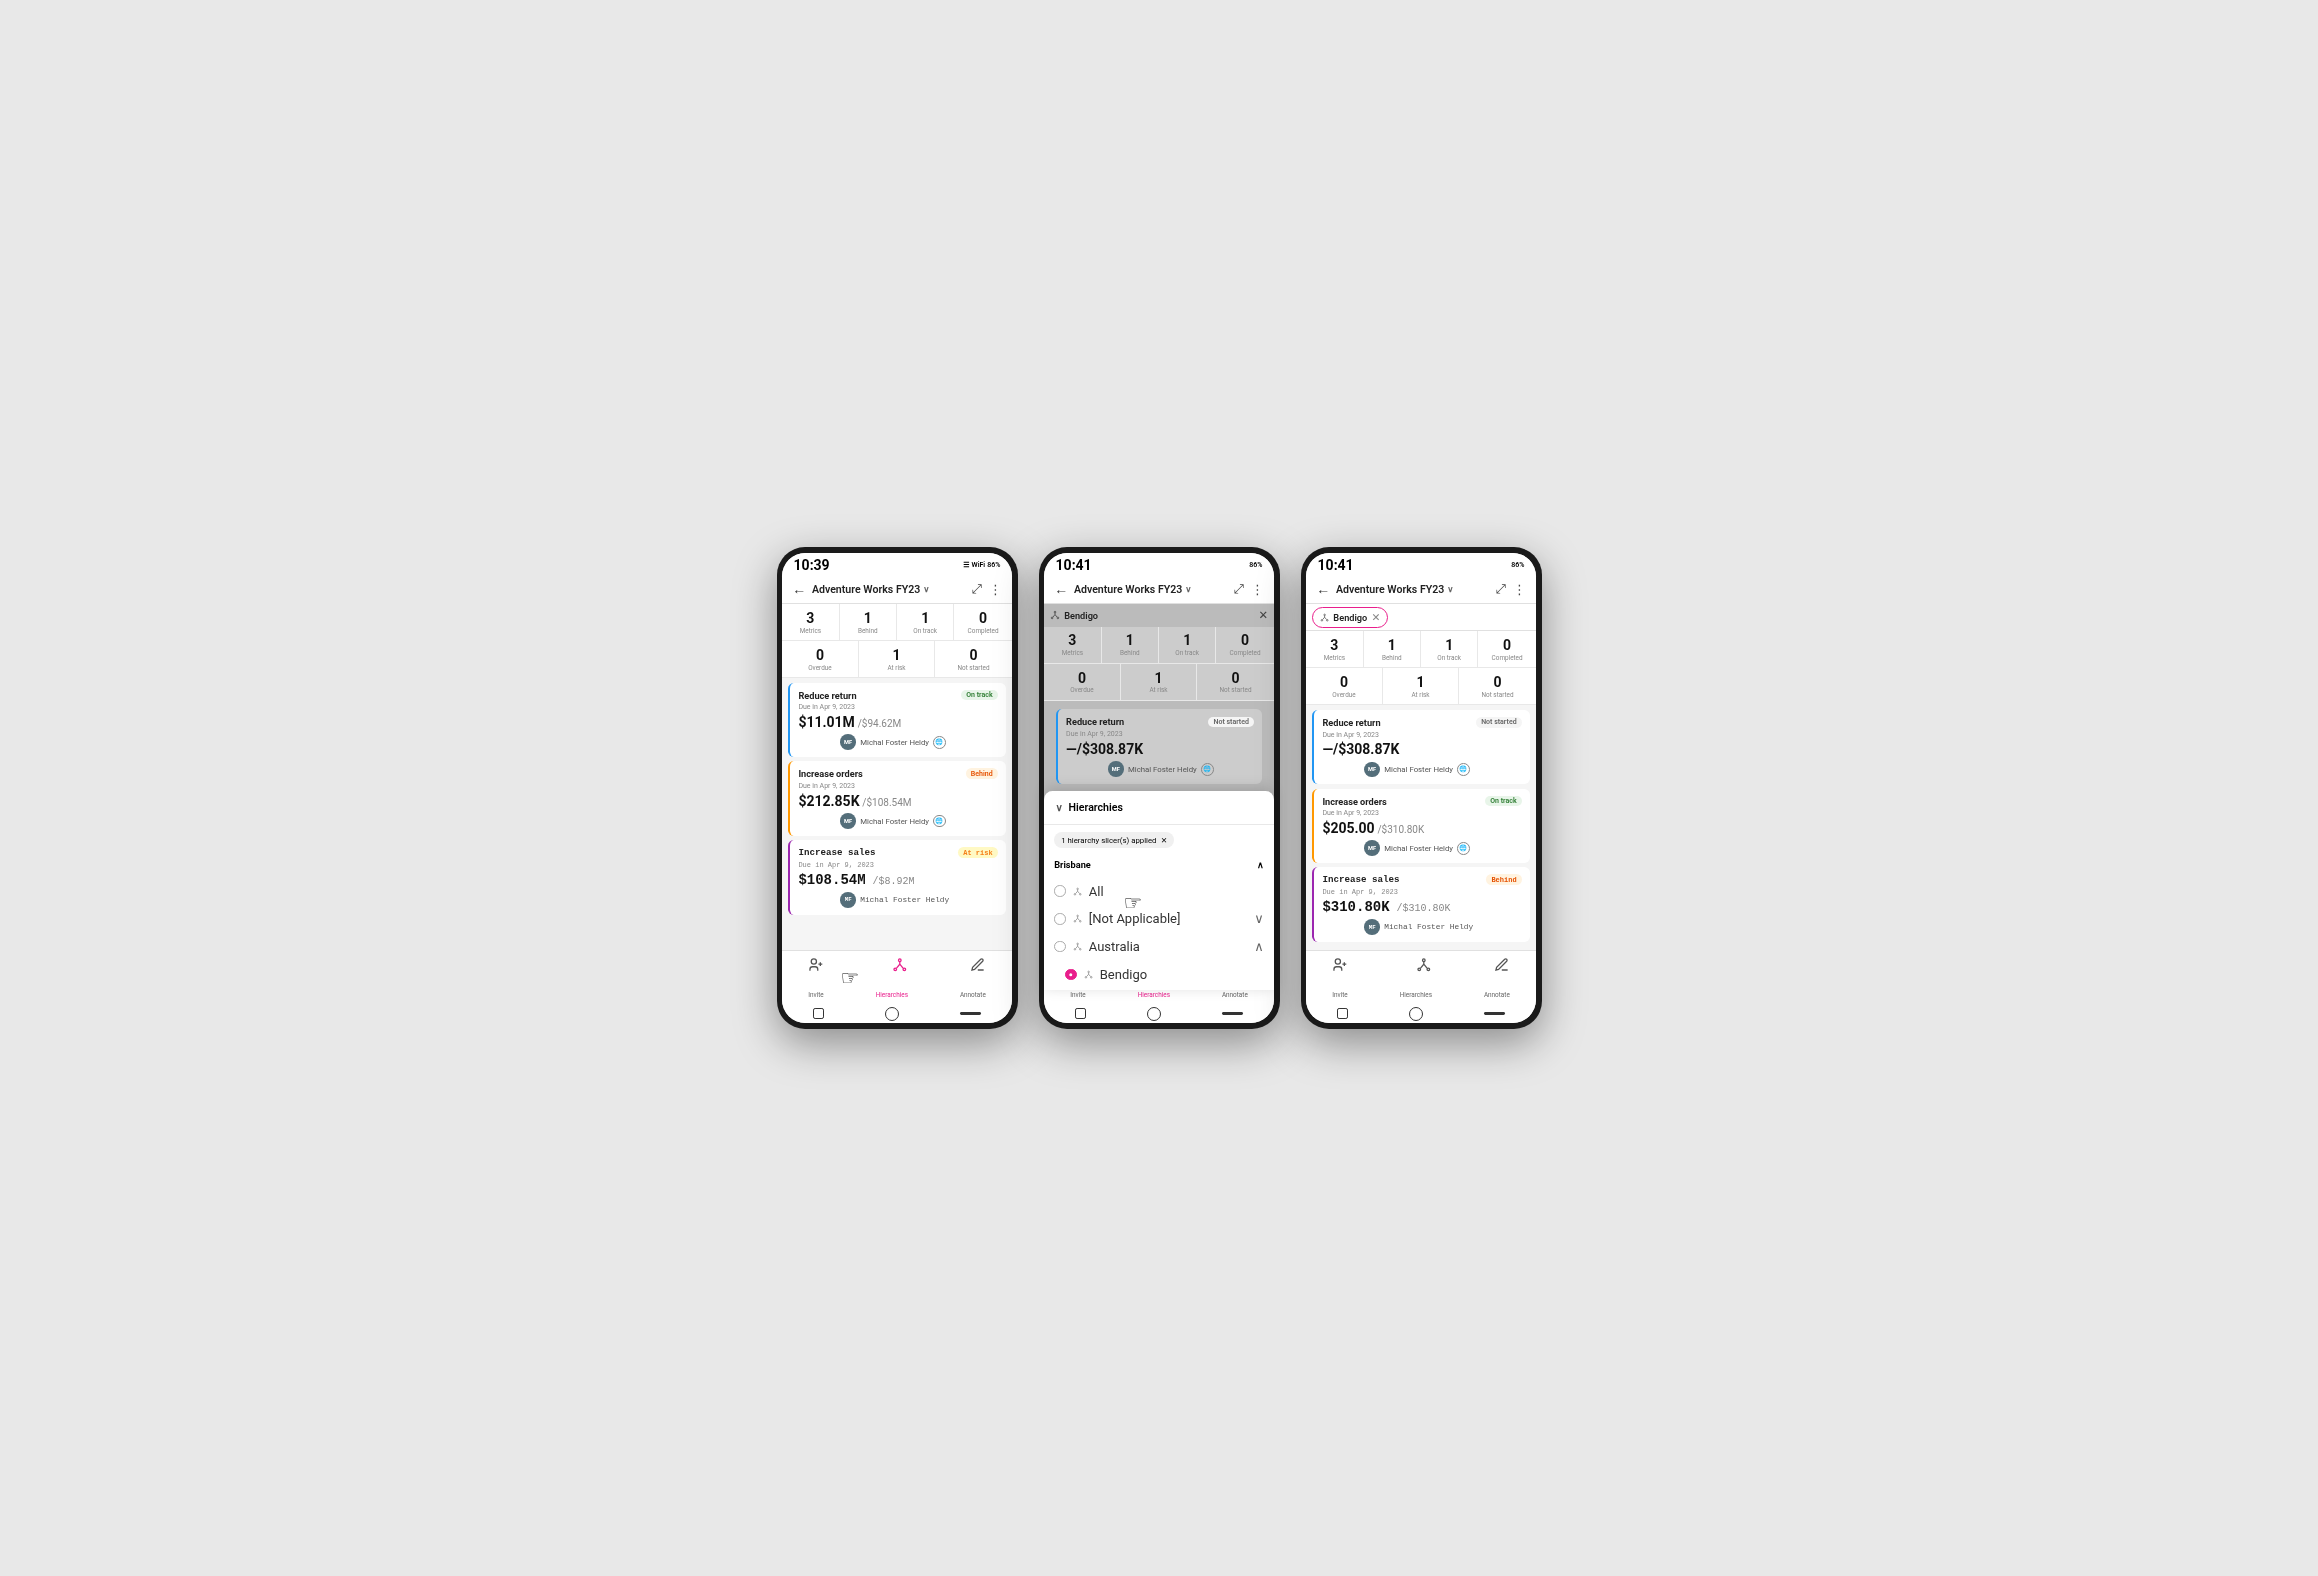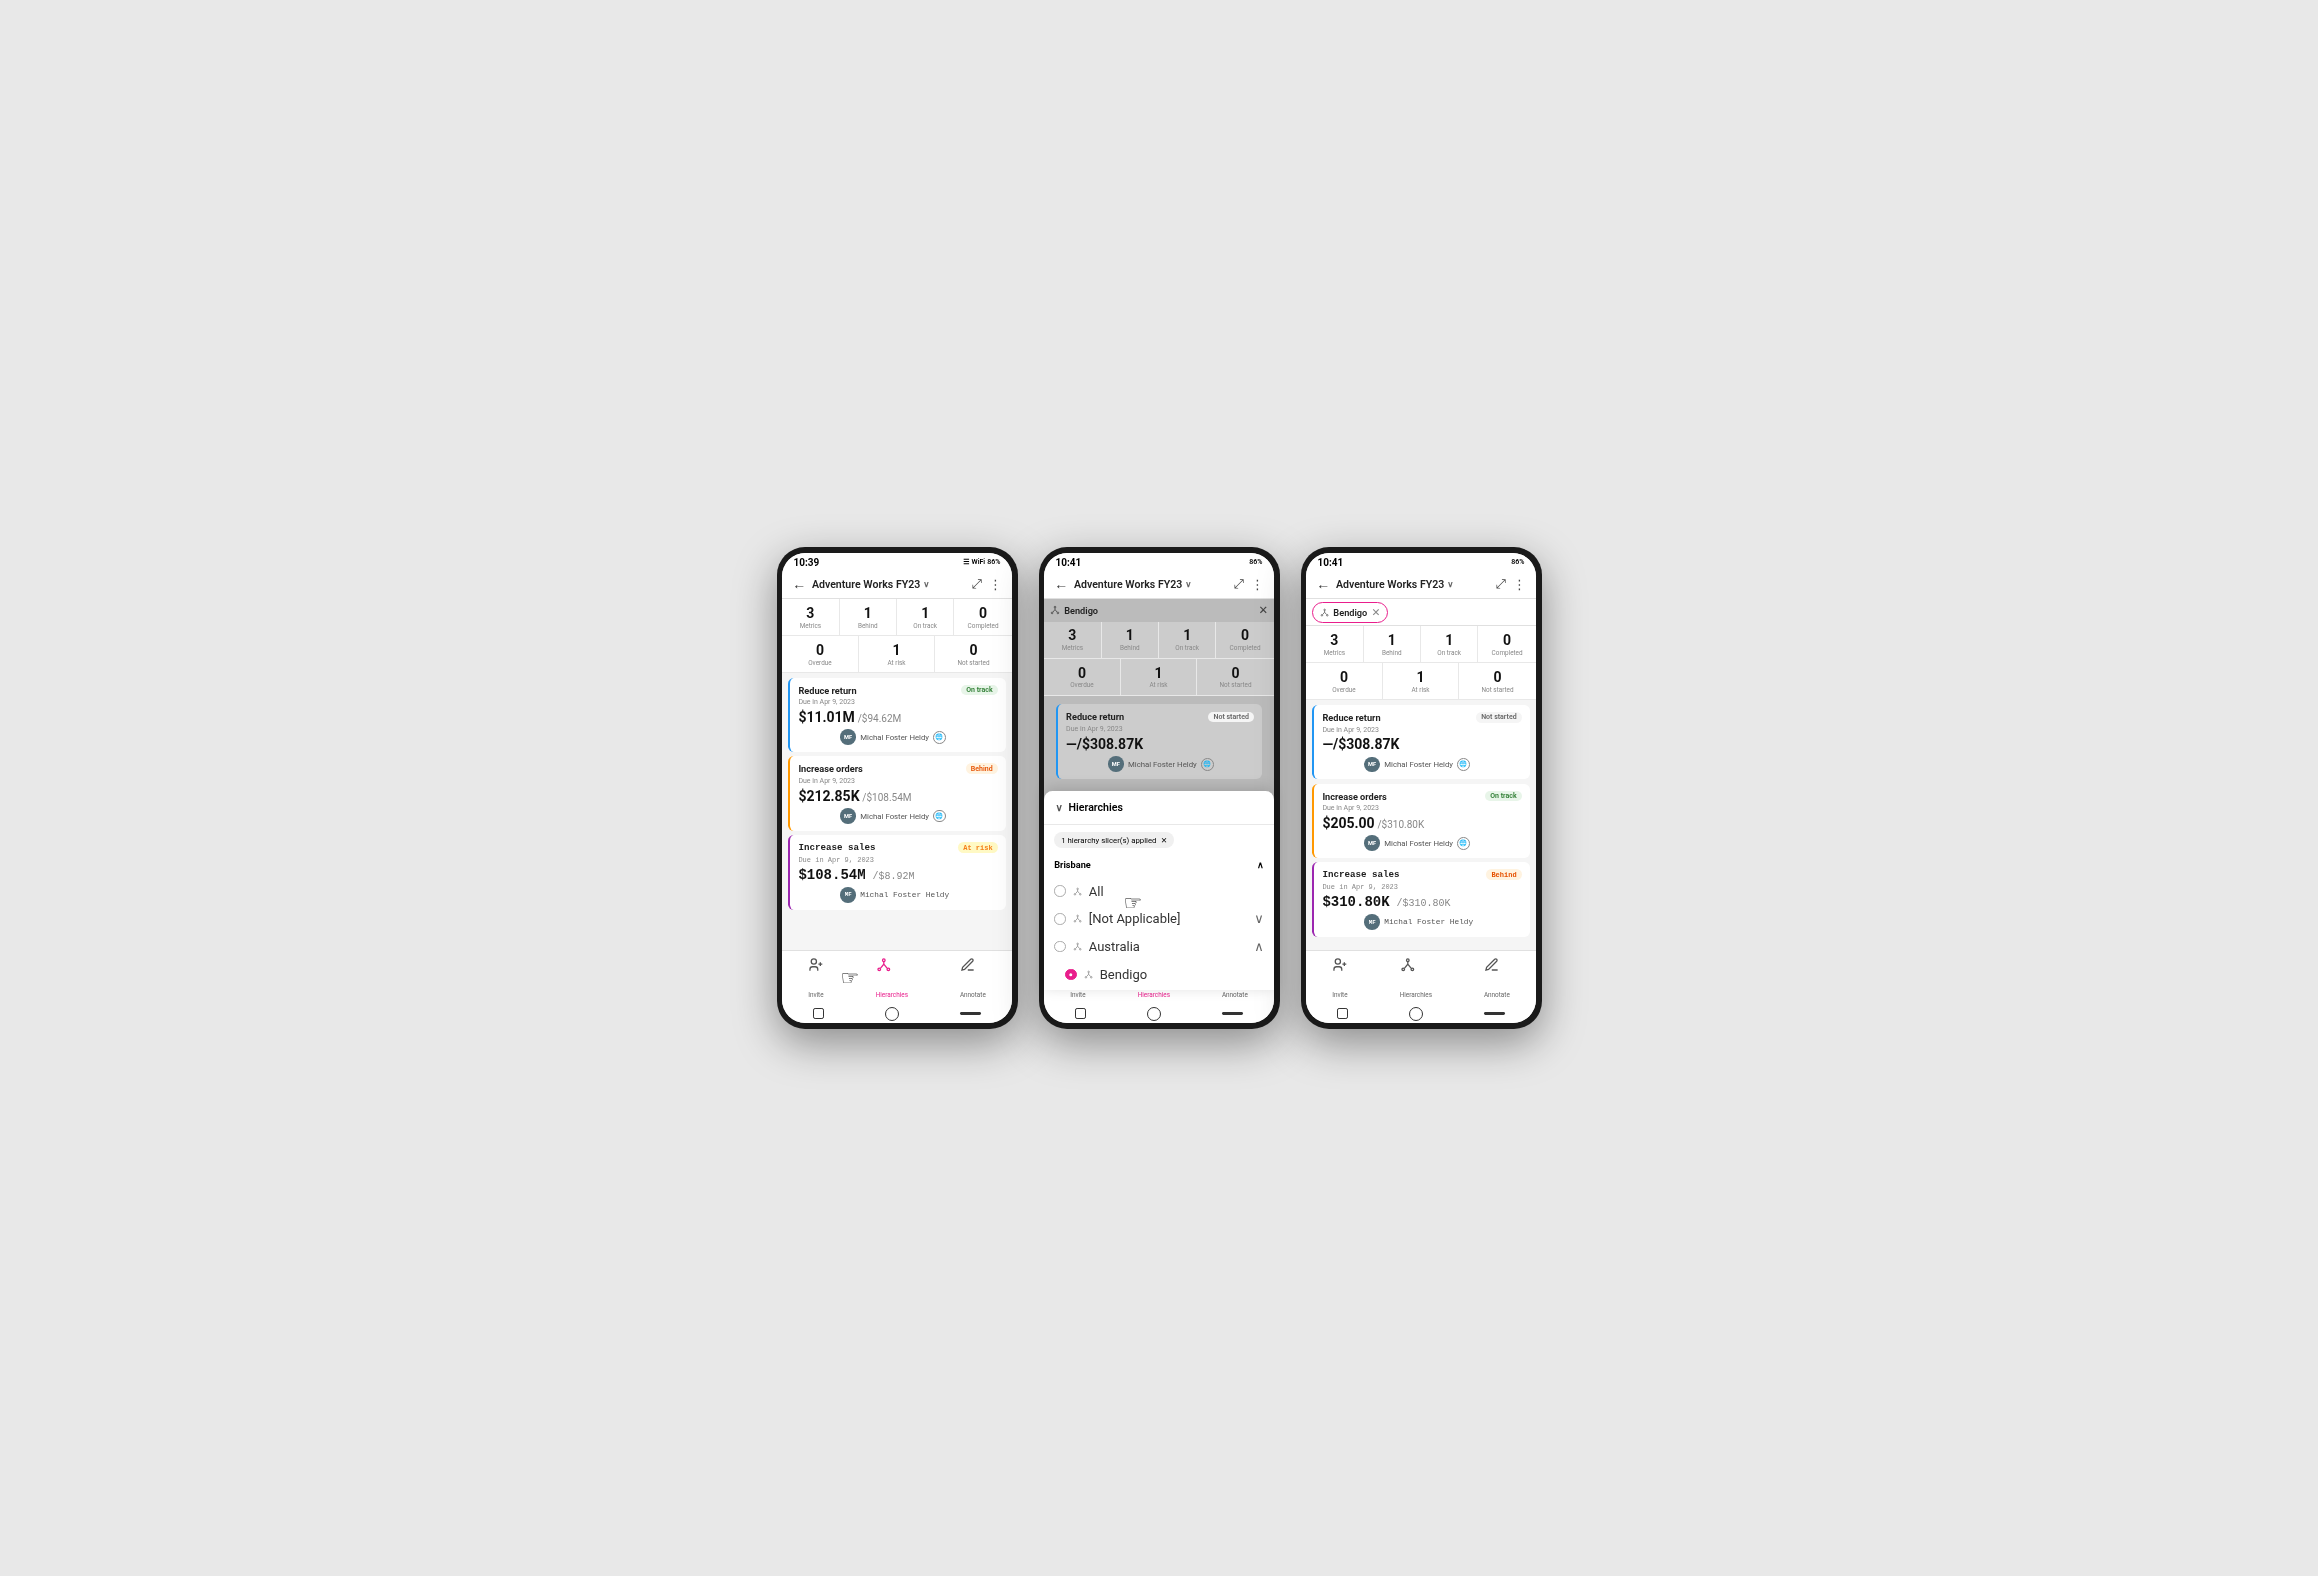--- a/index.html
+++ b/index.html
@@ -39,21 +39,21 @@
       background: #fff;
       padding: 4.3px 11.4px 2.8px;
       display: flex;
       justify-content: space-between;
       align-items: center;
       font-size: 7.8px;
       font-weight: 600;
       color: #000;
       flex-shrink: 0;
     }
-    .status-bar .time { font-size: 10px; font-weight: 700; }
+    .status-bar .time { font-size: 14px; font-weight: 700; }
     .status-icons { display: flex; gap: 2.1px; align-items: center; font-size: 7px; }
     .header {
       background: #fff;
       padding: 5.7px 10px;
       display: flex;
       align-items: center;
       gap: 5.7px;
       border-bottom: 0.7px solid #e0e0e0;
       flex-shrink: 0;
     }
@@ -196,21 +196,21 @@
       background: #fff;
       border-top: 0.7px solid #e0e0e0;
       display: flex;
       justify-content: space-around;
       padding: 5.7px 0 4.3px;
       flex-shrink: 0;
     }
     .nav-item {
       display: flex;
       flex-direction: column;
-      align-items: flex-start;
+      align-items: flex-end;
       gap: 16px;
       font-size: 6.4px;
       color: #666;
       cursor: pointer;
     }
     .nav-icon {
       font-size: 12.8px;
       color: #555;
     }
     .nav-item.active .nav-icon { color: #e91e8c; }

